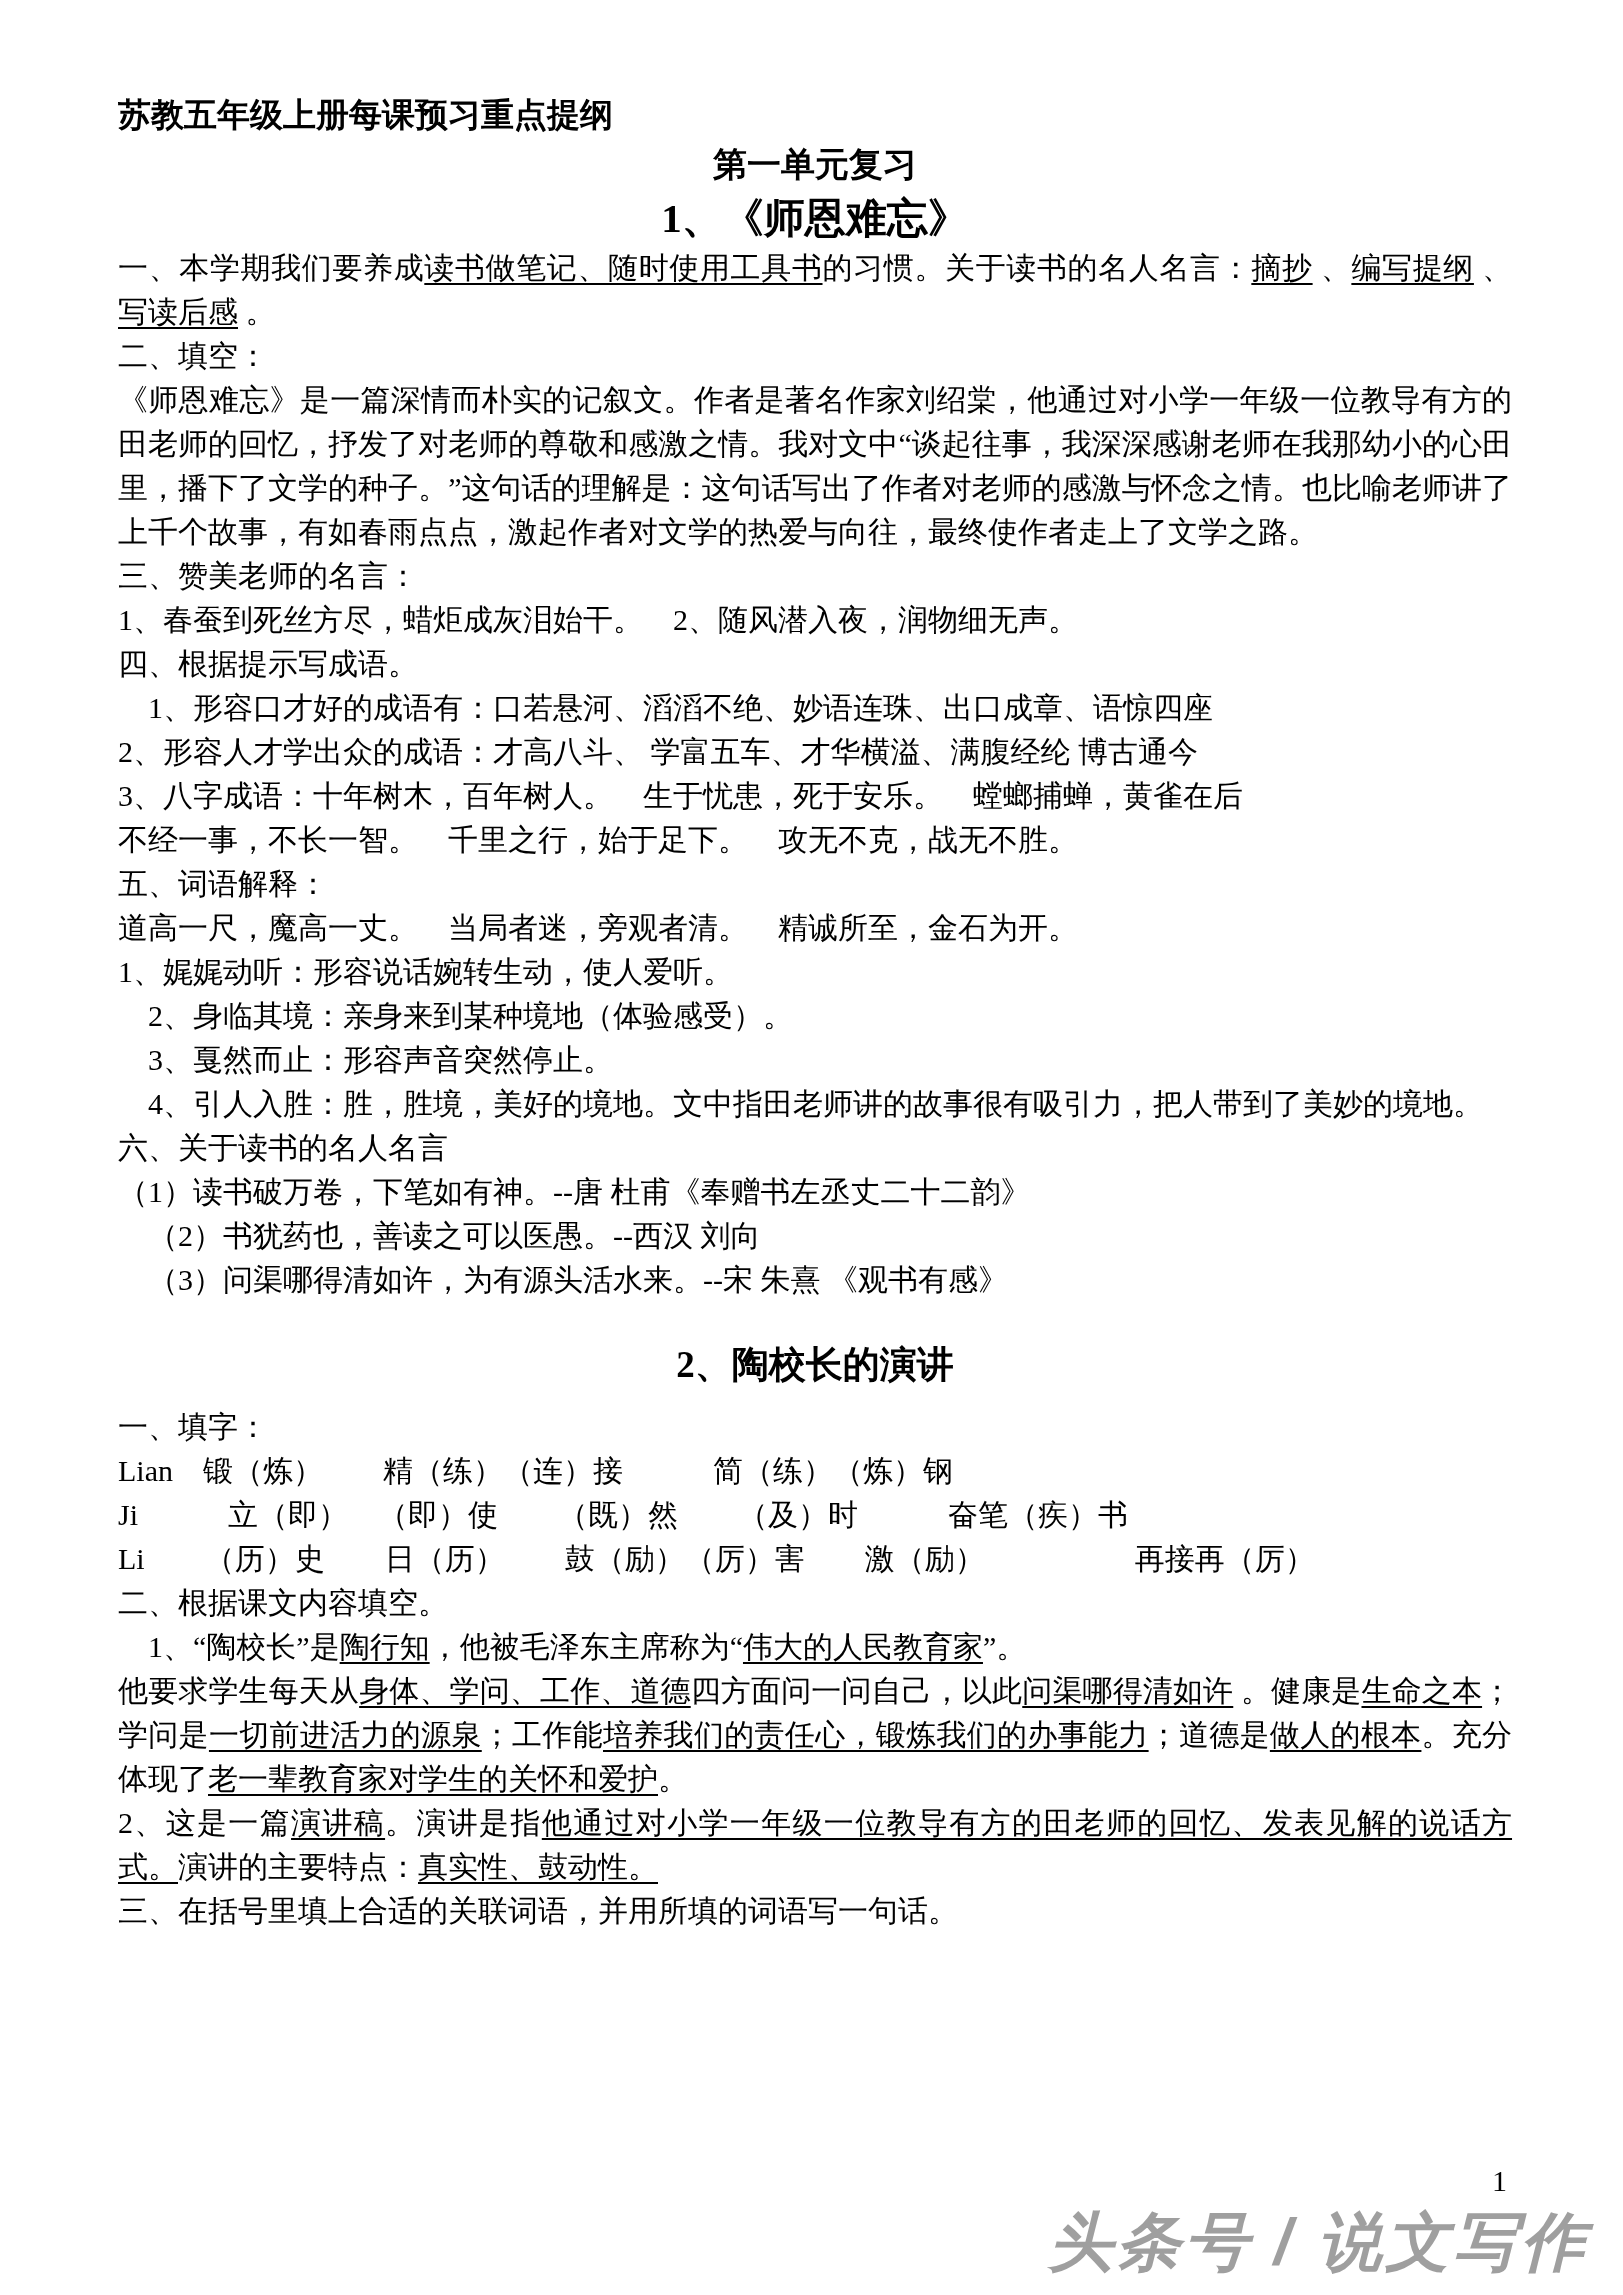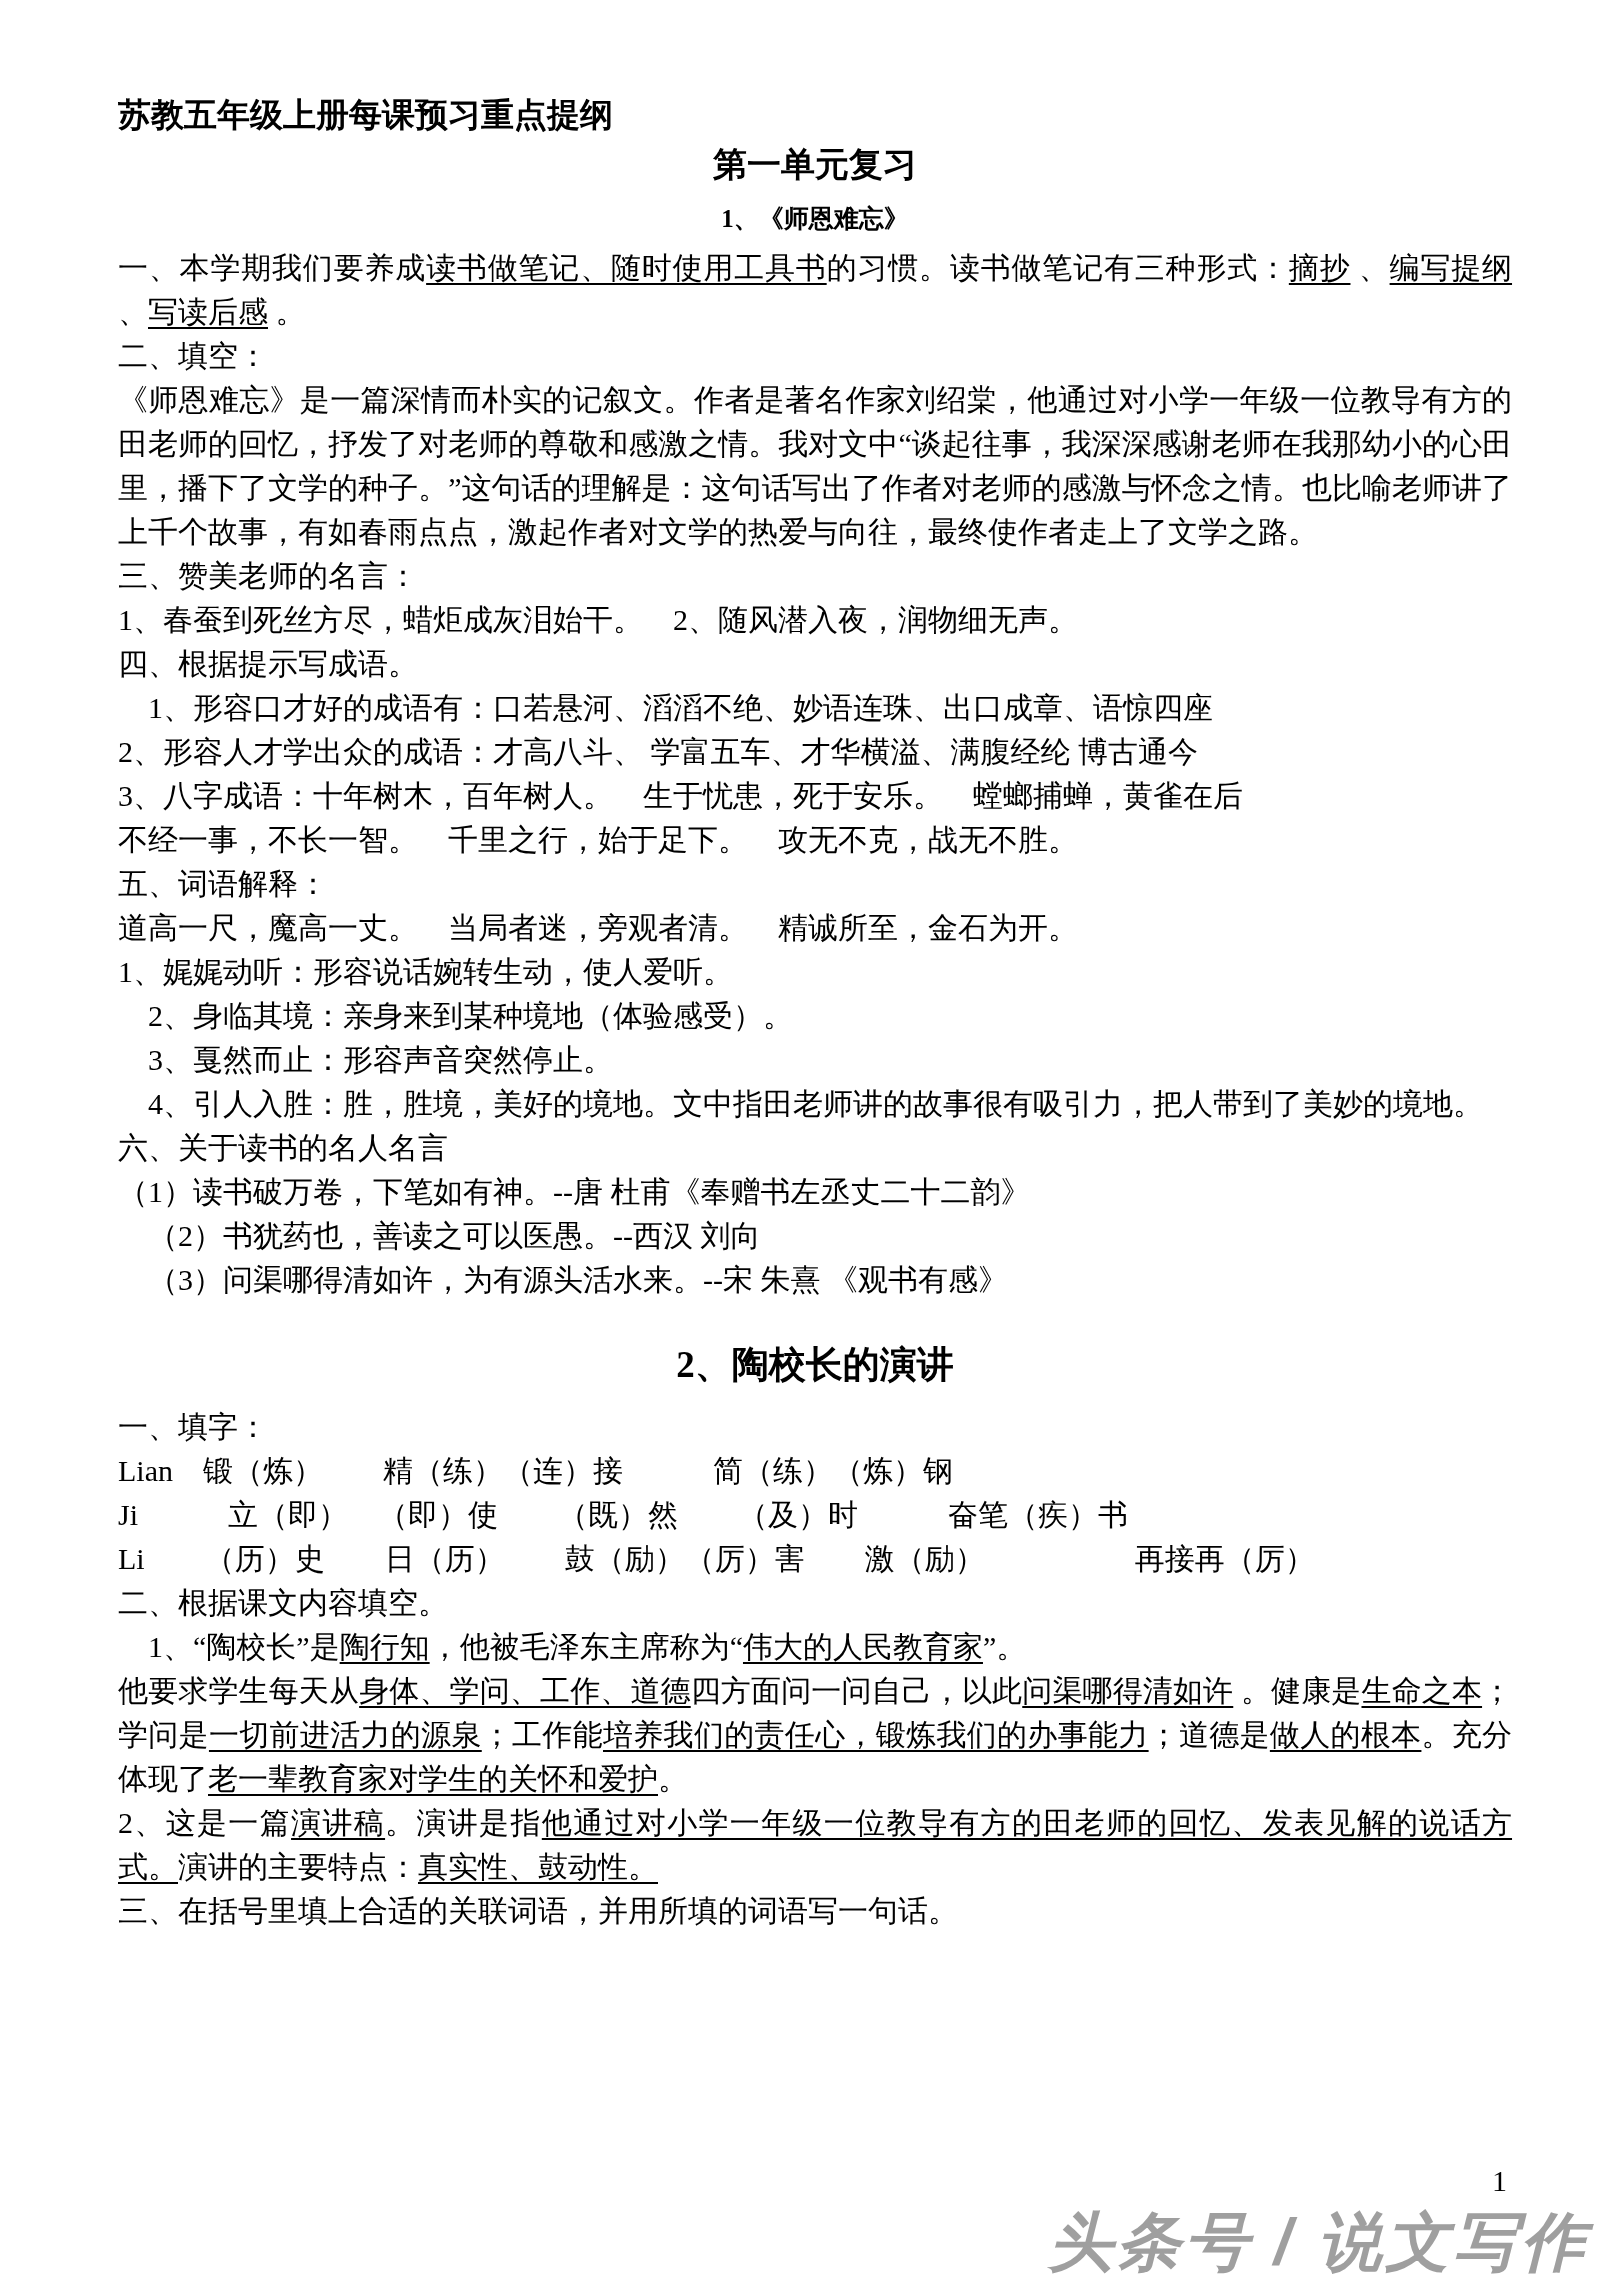--- a/index.html
+++ b/index.html
@@ -21,21 +21,21 @@
     margin-top: 9px;
   }
   .doc-title {
     font-size: 33px;
     line-height: 48px;
     font-weight: bold;
     margin: 0;
   }
   .h-center { text-align: center; font-weight: bold; margin: 0; }
   .unit-header  { font-size: 34px; line-height: 52px; }
-  .lesson-title { font-size: 25px; line-height: 55px; }
+  .lesson-title { font-size: 41px; line-height: 55px; }
   .lesson2-title { font-size: 37px; line-height: 56px; margin-top: 35px; margin-bottom: 11.8px; }
   p.body {
     font-size: 30px;
     line-height: 44px;
     margin: 0;
     text-align: justify;
   }
   p.pre { white-space: pre-wrap; text-align: left; }
   .u {
     text-decoration: underline;
@@ -65,21 +65,21 @@
 </style>
 </head>
 <body>
 
 <div class="page">
 
   <h1 class="doc-title">苏教五年级上册每课预习重点提纲</h1>
   <h2 class="h-center unit-header">第一单元复习</h2>
   <h2 class="h-center lesson-title">1、《师恩难忘》</h2>
 
-  <p class="body"><span>一、本学期我们要养成</span><span class="u">读书做笔记、随时使用工具书</span><span>的习惯。读书做笔记有三种形式：</span><span class="u">摘抄</span><span> 、</span><span class="u">编写提纲</span><span> 、</span><span class="u">写读后感</span><span> 。</span></p>
+  <p class="body"><span>一、本学期我们要养成</span><span class="u">读书做笔记、随时使用工具书</span><span>的习惯。关于读书的名人名言：</span><span class="u">摘抄</span><span> 、</span><span class="u">编写提纲</span><span> 、</span><span class="u">写读后感</span><span> 。</span></p>
   <p class="body">二、填空：</p>
   <p class="body">《师恩难忘》是一篇深情而朴实的记叙文。作者是著名作家刘绍棠，他通过对小学一年级一位教导有方的田老师的回忆，抒发了对老师的尊敬和感激之情。我对文中“谈起往事，我深深感谢老师在我那幼小的心田里，播下了文学的种子。”这句话的理解是：这句话写出了作者对老师的感激与怀念之情。也比喻老师讲了上千个故事，有如春雨点点，激起作者对文学的热爱与向往，最终使作者走上了文学之路。</p>
   <p class="body">三、赞美老师的名言：</p>
   <p class="body">1、春蚕到死丝方尽，蜡炬成灰泪始干。　2、随风潜入夜，润物细无声。</p>
   <p class="body">四、根据提示写成语。</p>
   <p class="body">　1、形容口才好的成语有：口若悬河、滔滔不绝、妙语连珠、出口成章、语惊四座</p>
   <p class="body">2、形容人才学出众的成语：才高八斗、 学富五车、才华横溢、满腹经纶 博古通今</p>
   <p class="body">3、八字成语：十年树木，百年树人。　生于忧患，死于安乐。　螳螂捕蝉，黄雀在后</p>
   <p class="body">不经一事，不长一智。　千里之行，始于足下。　攻无不克，战无不胜。</p>
   <p class="body">五、词语解释：</p>

